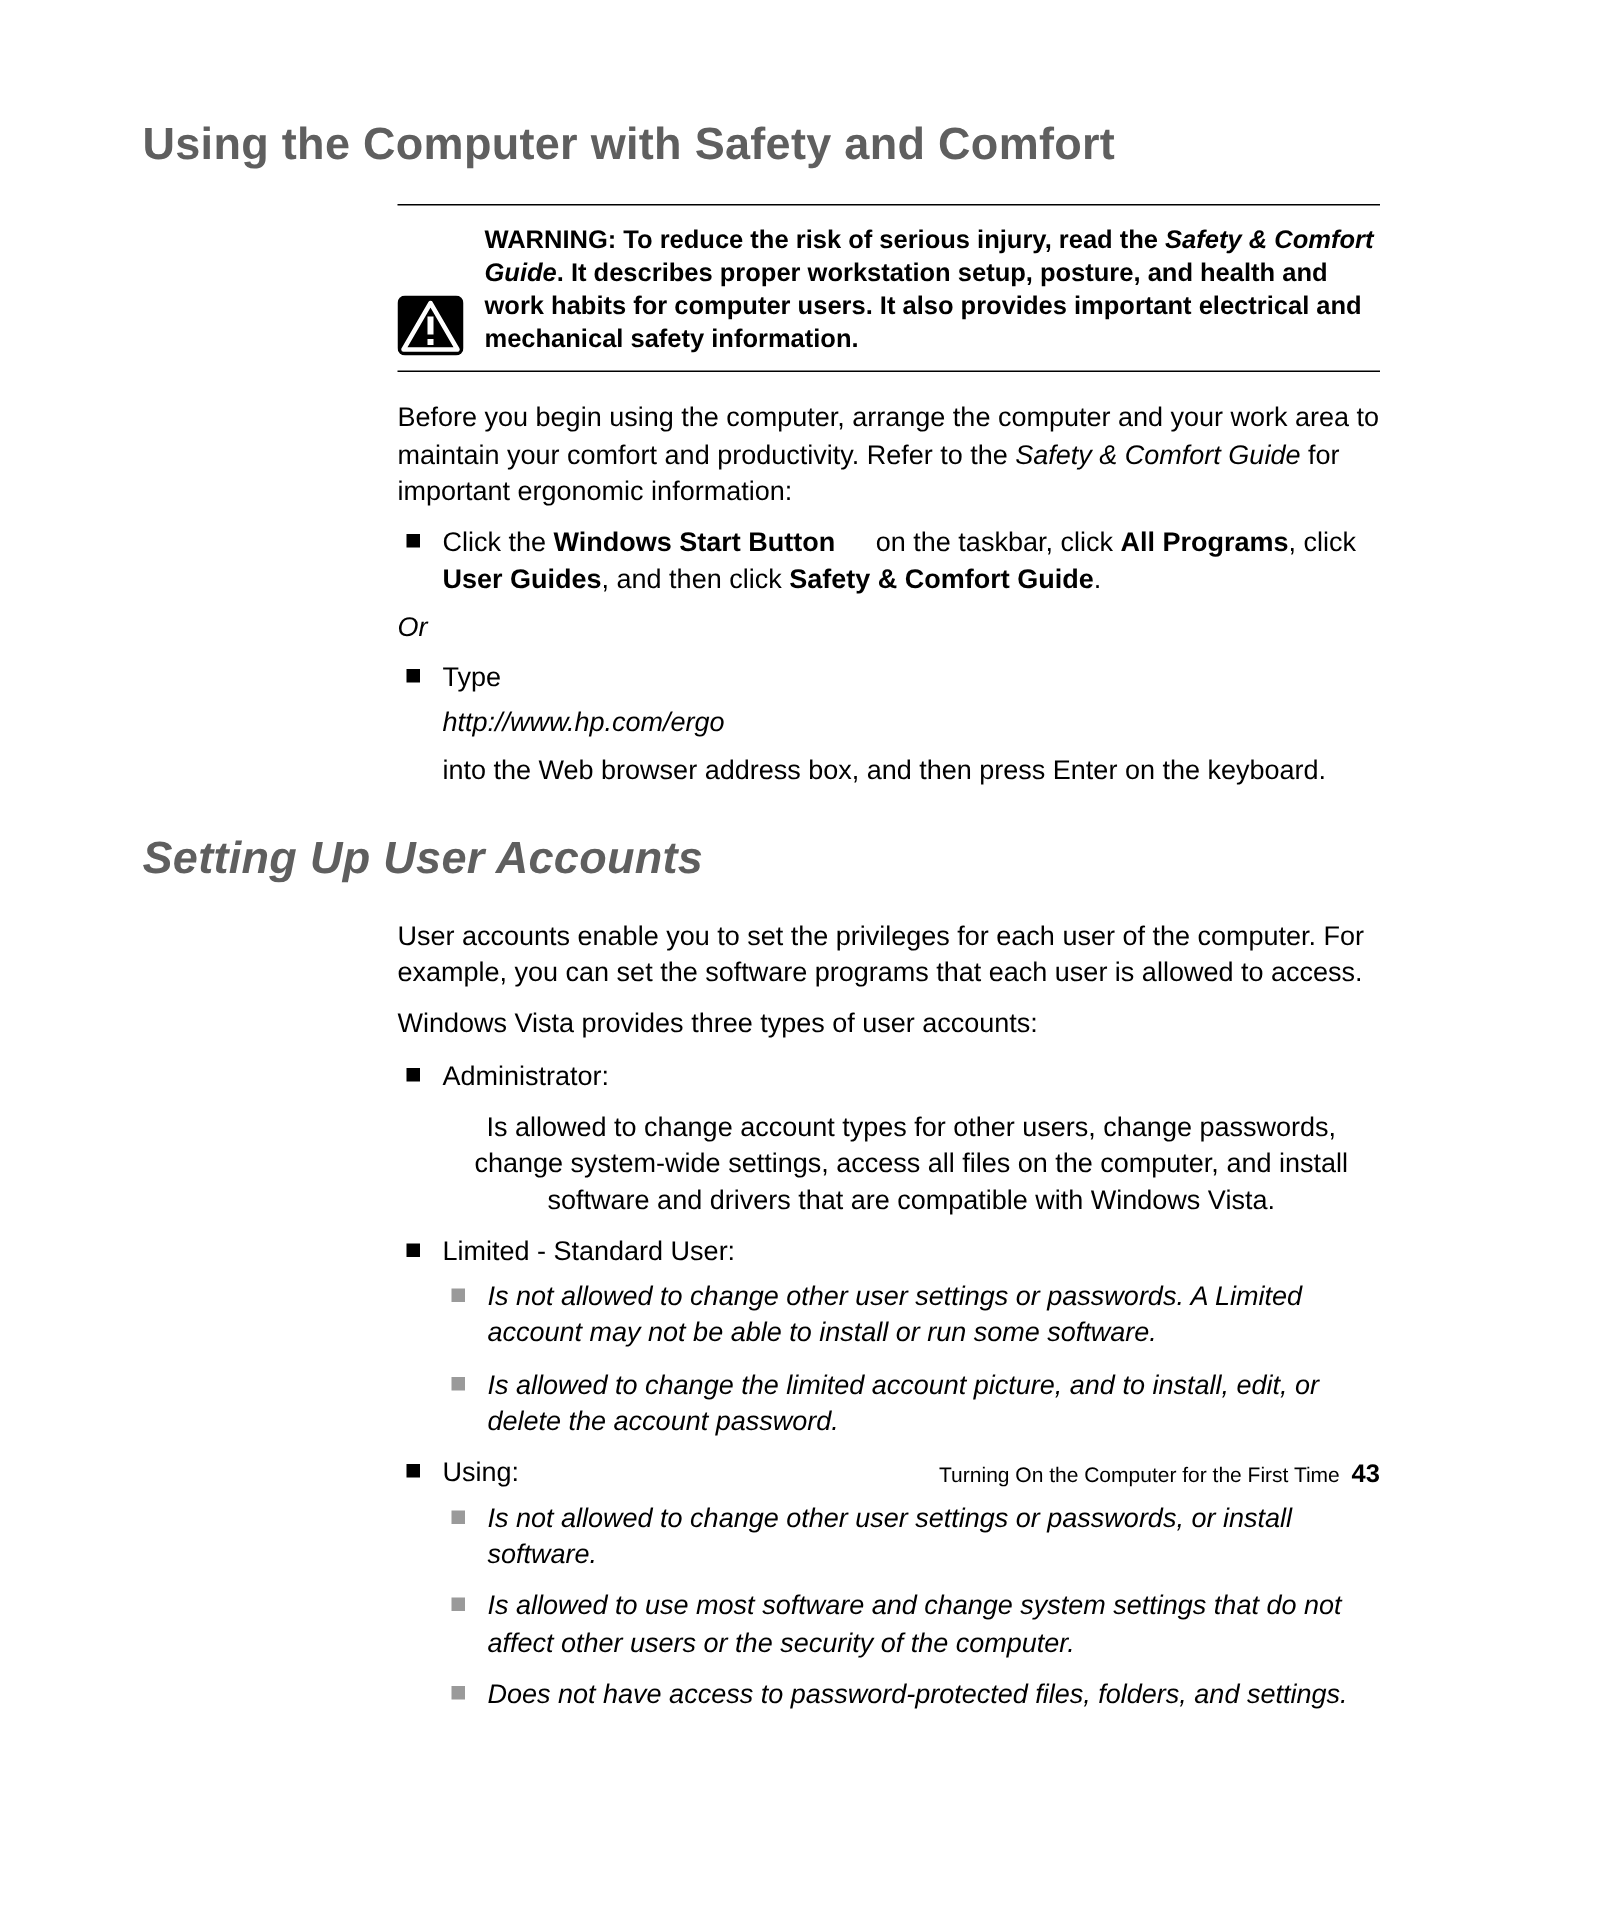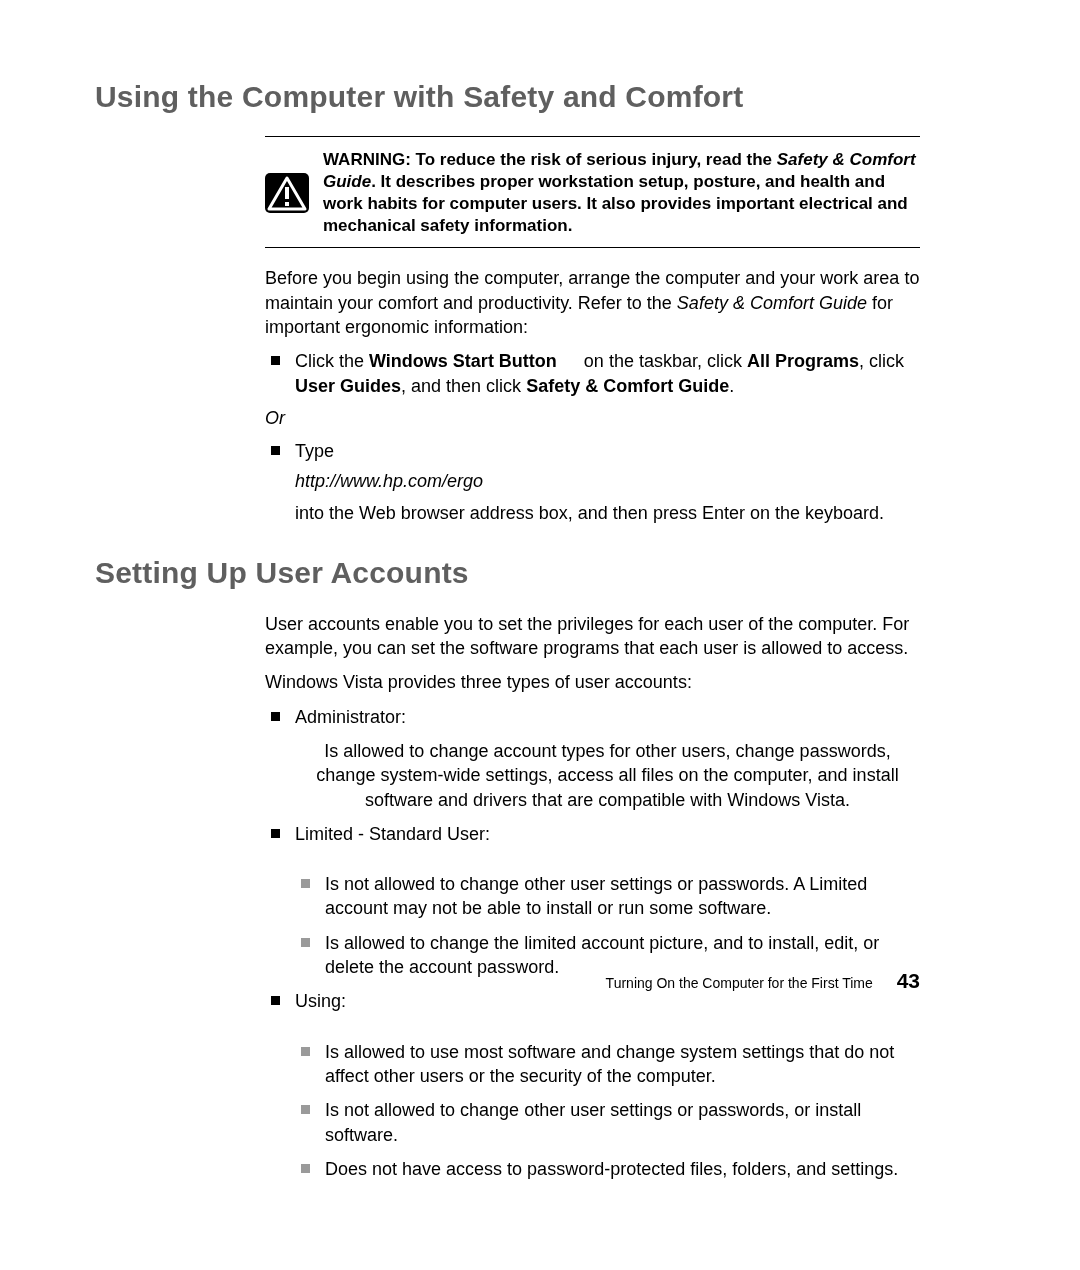--- a/index.html
+++ b/index.html
@@ -25,30 +25,31 @@
   }
   h1 {
     font-size: 30px;
     font-weight: 700;
     color: #5f5f5f;
     margin: 0 0 22px 0;
     letter-spacing: 0.2px;
   }
   h1.second {
     margin-top: 30px;
+    font-style: italic;
   }
   .indented {
     margin-left: 170px;
   }
   .warning-block {
     border-top: 1.5px solid #000;
     border-bottom: 1.5px solid #000;
     padding: 12px 0 10px 0;
     display: flex;
-    align-items: center;
+    align-items: flex-end;
     gap: 14px;
     margin-bottom: 18px;
   }
   .warning-icon {
     width: 44px;
     height: 40px;
     flex: 0 0 auto;
   }
   .warning-text {
     font-size: 17px;
@@ -81,21 +82,22 @@
   ul.bullets > li::before {
     content: "";
     position: absolute;
     left: 6px;
     top: 7px;
     width: 9px;
     height: 9px;
     background: #000;
   }
   ul.subbullets {
-    margin-top: 26px;
+    margin-top: 6px;
+    font-style: italic;
   }
   ul.subbullets > li {
     position: relative;
     padding-left: 30px;
     font-size: 18px;
     line-height: 1.35;
     margin-bottom: 10px;
   }
   ul.subbullets > li::before {
     content: "";
@@ -127,22 +129,22 @@
   }
   .footer {
     position: absolute;
     right: 160px;
     bottom: 115px;
     font-size: 14px;
     color: #000;
   }
   .footer .pnum {
     font-weight: 700;
-    font-size: 21px;
-    margin-left: 20px;
+    font-size: 17px;
+    margin-left: 4px;
   }
 </style>
 </head>
 <body>
 
 <div class="page">
   <div class="content">
 
     <h1>Using the Computer with Safety and Comfort</h1>
 
@@ -202,22 +204,22 @@
           <div>Limited - Standard User:</div>
           <ul class="subbullets">
             <li>Is not allowed to change other user settings or passwords. A Limited account may not be able to install or run some software.</li>
             <li>Is allowed to change the limited account picture, and to install, edit, or delete the account password.</li>
           </ul>
         </li>
 
         <li>
           <div>Using:</div>
           <ul class="subbullets">
+            <li>Is not allowed to change other user settings or passwords, or install software.</li>
             <li>Is allowed to use most software and change system settings that do not affect other users or the security of the computer.</li>
-            <li>Is not allowed to change other user settings or passwords, or install software.</li>
             <li>Does not have access to password-protected files, folders, and settings.</li>
           </ul>
         </li>
 
       </ul>
 
     </div>
 
   </div>
 

